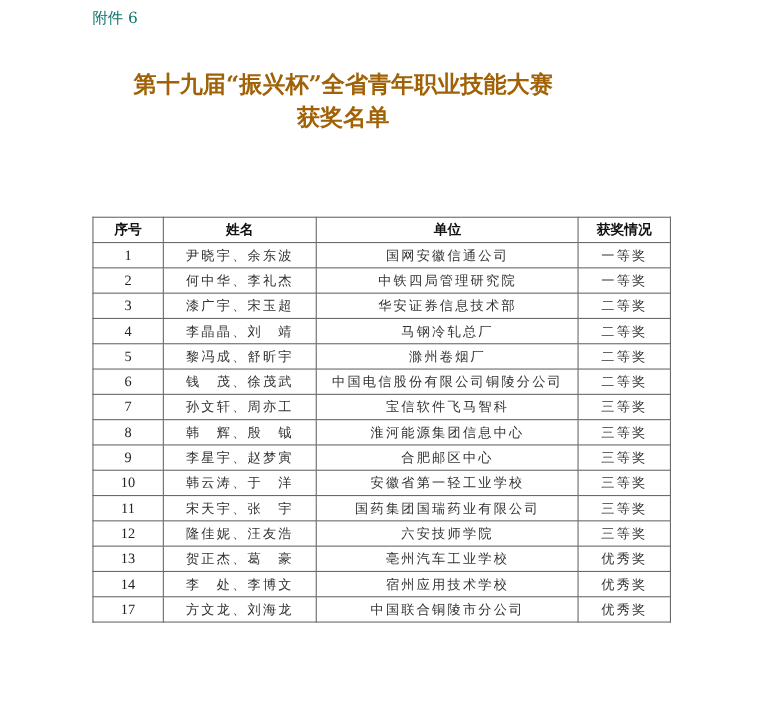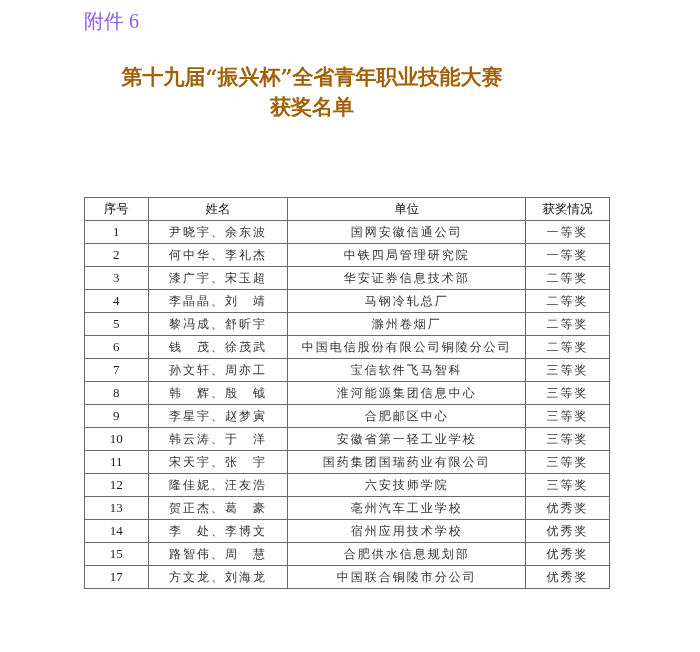--- a/index.html
+++ b/index.html
@@ -1,35 +1,35 @@
 <!DOCTYPE html>
 <html><head>
 <meta charset="utf-8">
 <style>
   html, body { margin: 0; padding: 0; }
   body {
     width: 700px; height: 652px; background: #ffffff; position: relative; overflow: hidden;
     font-family: "DejaVu Serif", "Liberation Serif", serif; color: #1a1a1a;
   }
   .attachment {
-    position: absolute; left: 84px; top: 8px; font-size: 20px; color: #8b5cf6; font-family: Liberation Serif, serif;
+    position: absolute; left: 84px; top: 8px; font-size: 14px; color: #0f766e;
   }
   .title {
     position: absolute; left: 0; width: 624px; top: 62px; text-align: center;
     font-family: "DejaVu Serif", serif; font-weight: bold; font-size: 21px; line-height: 30px; color: #a16207;
   }
   .title div { white-space: nowrap; }
   table.award {
     position: absolute; left: 84px; top: 197px; width: 526px; border-collapse: collapse;
     font-family: "DejaVu Serif", serif; font-size: 12px;
   }
   table.award th, table.award td {
     border: 1px solid #6a6a6a; height: 22px; padding: 0; text-align: center; white-space: nowrap;
   }
-  table.award th { font-weight: normal; font-family: "DejaVu Sans", sans-serif; font-size: 12.5px; color: #111; }
+  table.award th { font-weight: bold; font-family: "DejaVu Sans", sans-serif; font-size: 12.5px; color: #111; }
   table.award td { color: #333; letter-spacing: 2px; }
   table.award td.idx { letter-spacing: 0; font-family: "Liberation Serif", serif; font-size: 13px; color: #222; }
   col.c1 { width: 64px; } col.c2 { width: 140px; } col.c3 { width: 238px; } col.c4 { width: 84px; }
 </style>
 </head>
 <body>
 
 <div class="attachment">附件 6</div>
 
 <div class="title">
@@ -131,25 +131,19 @@
         <td>亳州汽车工业学校</td>
         <td>优秀奖</td>
       </tr>
       <tr>
         <td class="idx">14</td>
         <td>李　处、李博文</td>
         <td>宿州应用技术学校</td>
         <td>优秀奖</td>
       </tr>
       <tr>
-        <td class="idx">15</td>
-        <td>路智伟、周　慧</td>
-        <td>合肥供水信息规划部</td>
-        <td>优秀奖</td>
-      </tr>
-      <tr>
         <td class="idx">17</td>
         <td>方文龙、刘海龙</td>
         <td>中国联合铜陵市分公司</td>
         <td>优秀奖</td>
       </tr>
     </tbody>
 </table>
 
 </body></html>

